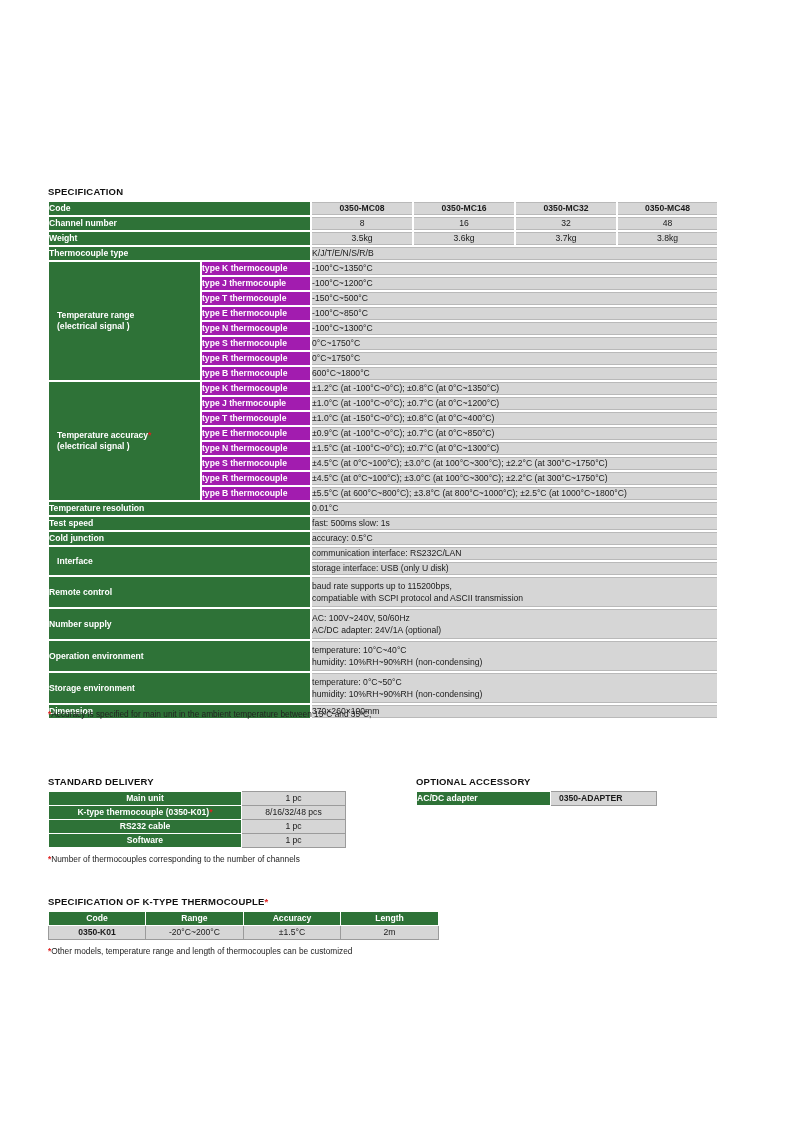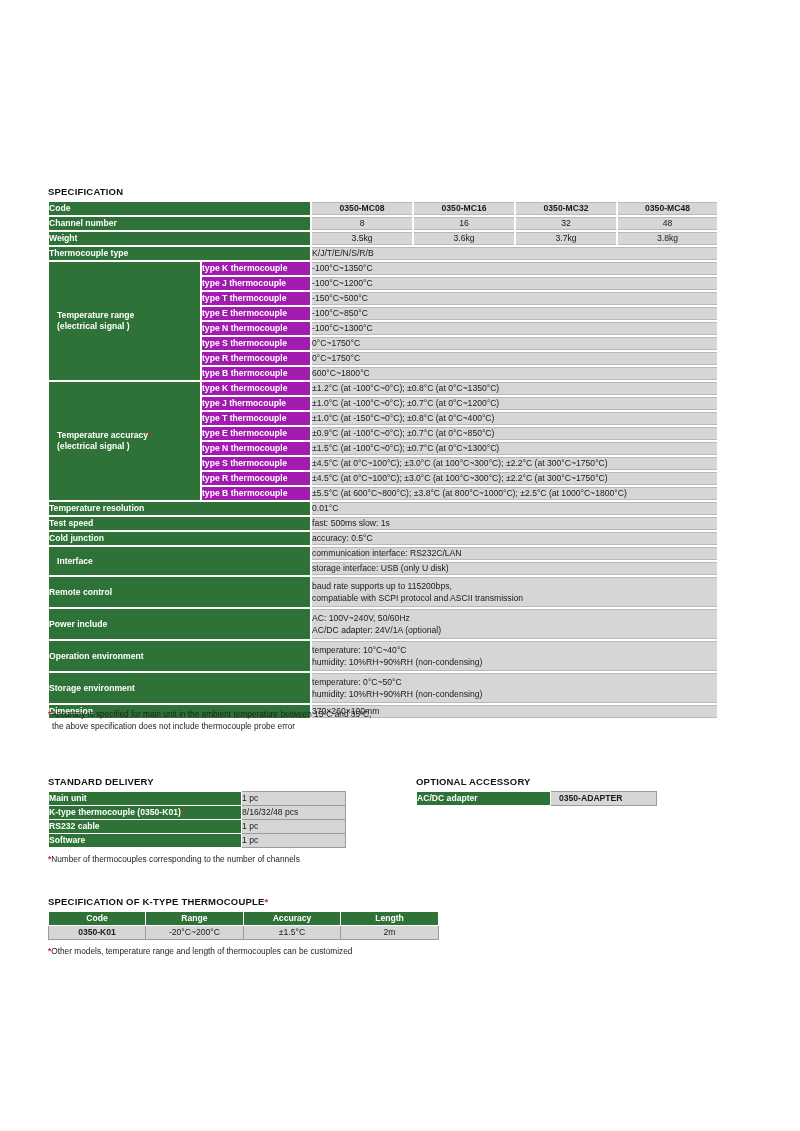--- a/index.html
+++ b/index.html
@@ -235,21 +235,21 @@
 
         <tr>
           <td class="gh two" colspan="2">Remote control</td>
           <td class="val two" colspan="4">
             <div>baud rate supports up to 115200bps,</div>
             <div>compatiable with SCPI protocol and ASCII transmission</div>
           </td>
         </tr>
 
         <tr>
-          <td class="gh two" colspan="2">Power include</td>
+          <td class="gh two" colspan="2">Number supply</td>
           <td class="val two" colspan="4">
             <div>AC: 100V~240V, 50/60Hz</div>
             <div>AC/DC adapter: 24V/1A (optional)</div>
           </td>
         </tr>
 
         <tr>
           <td class="gh two" colspan="2">Operation environment</td>
           <td class="val two" colspan="4">
             <div>temperature: 10°C~40°C</div>
@@ -269,26 +269,25 @@
           <td class="gh" colspan="2">Dimension</td>
           <td class="val" colspan="4">370×260×100mm</td>
         </tr>
 
       </tbody>
     </table>
   </div>
 
   <div class="note" style="left:48px;top:709px;width:600px;">
     <div><span class="red-star">*</span><span>Accuracy is specified for main unit in the ambient temperature between 15ºC and 35ºC,</span></div>
-    <div style="padding-left:4px;">the above specification does not include thermocouple probe error</div>
   </div>
 
   <div id="std-wrap">
     <div class="sec-title mini-title">STANDARD DELIVERY</div>
-    <table class="mini" style="width:297px;">
+    <table class="mini" style="width:297px;text-align:center;">
       <colgroup>
           <col style="width:193px">
           <col style="width:104px">
         </colgroup>
       <tbody>
         <tr>
           <td class="m-g">Main unit</td>
           <td class="m-v">1 pc</td>
         </tr>
         <tr>

